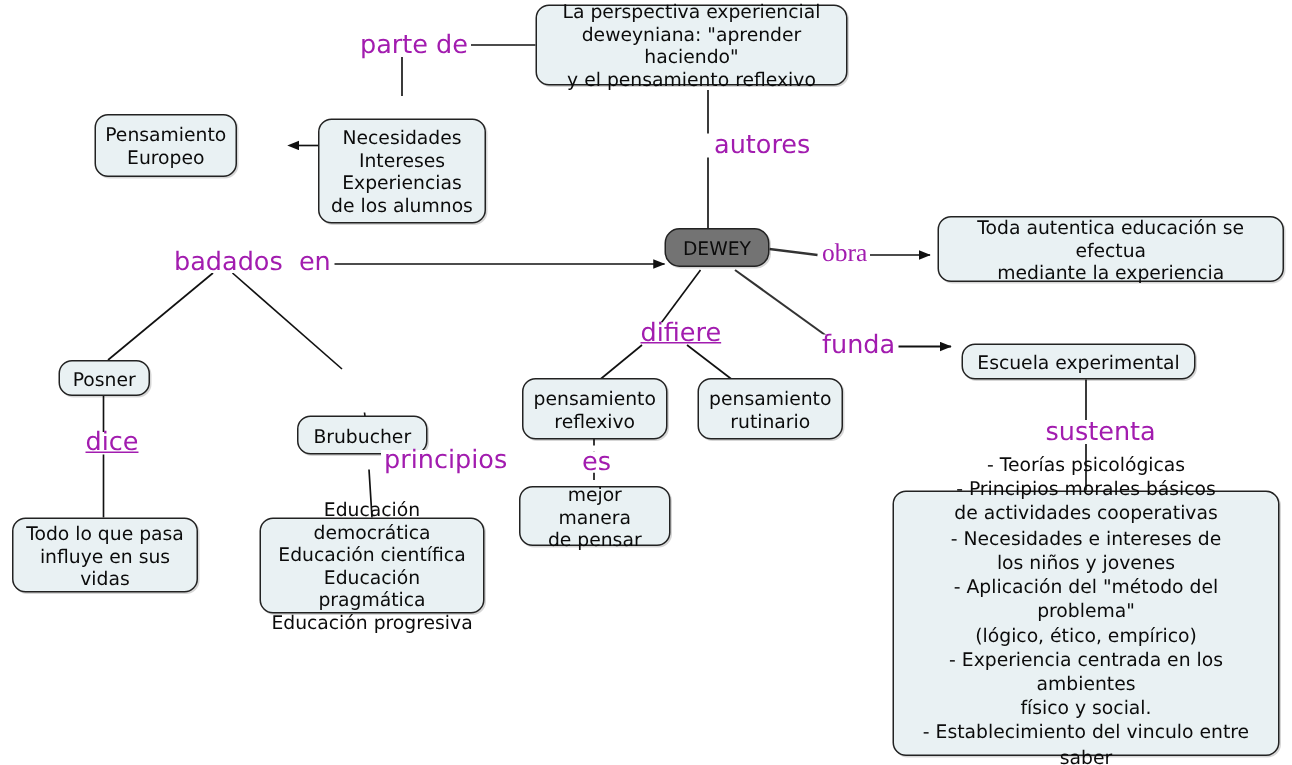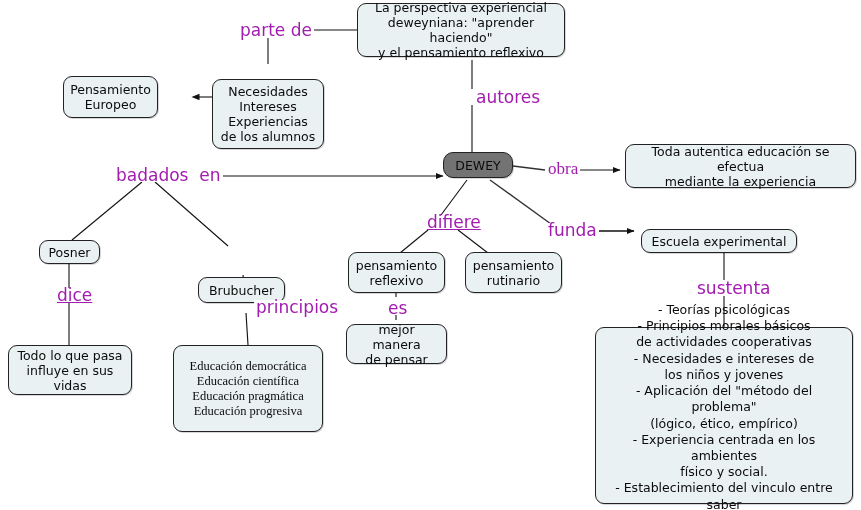--- a/index.html
+++ b/index.html
@@ -134,21 +134,21 @@
   <div class="node" style="left:625px; top:144px; width:231px; height:44px;">Toda autentica educación se efectua
 mediante la experiencia</div>
 
   <div class="node small-pad" style="left:39px; top:240px; width:61px; height:24px;">Posner</div>
 
   <div class="node small-pad" style="left:198px; top:248px; width:87px; height:26px;margin-top:29px;">Brubucher</div>
 
   <div class="node" style="left:8px; top:345px; width:124px; height:50px;">Todo lo que pasa
 influye en sus vidas</div>
 
-  <div class="node" style="left:173px; top:345px; width:150px; height:87px;font-family:Liberation Serif, serif;">Educación democrática
+  <div class="node" style="left:173px; top:345px; width:150px; height:64px;">Educación democrática
 Educación científica
 Educación pragmática
 Educación progresiva</div>
 
   <div class="node" style="left:348px; top:252px; width:97px; height:41px;">pensamiento
 reflexivo</div>
 
   <div class="node" style="left:465px; top:252px; width:97px; height:41px;">pensamiento
 rutinario</div>
 

